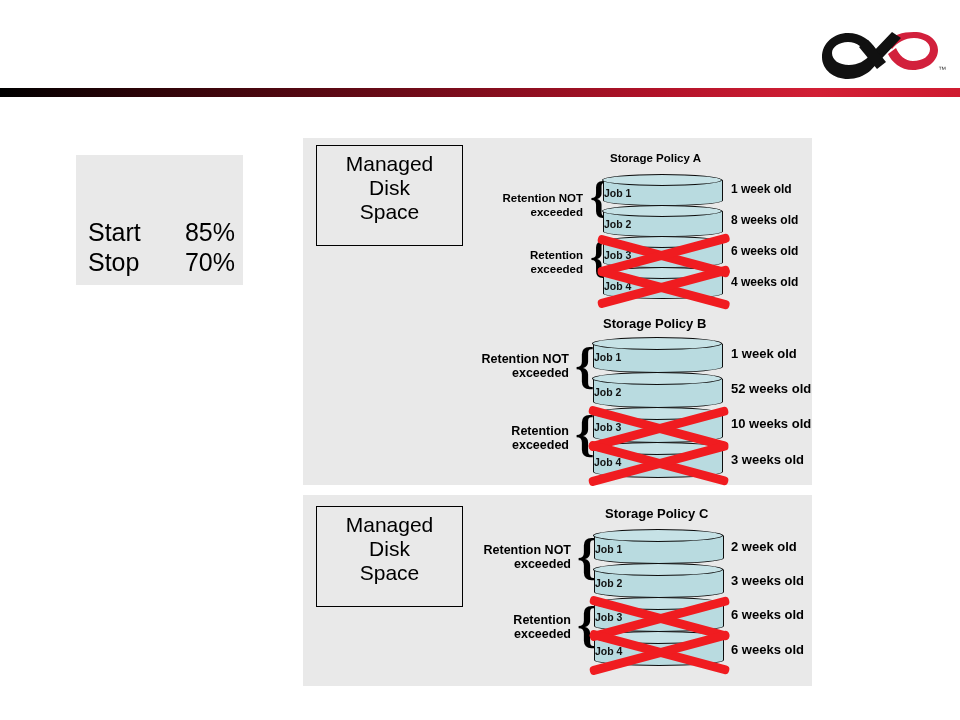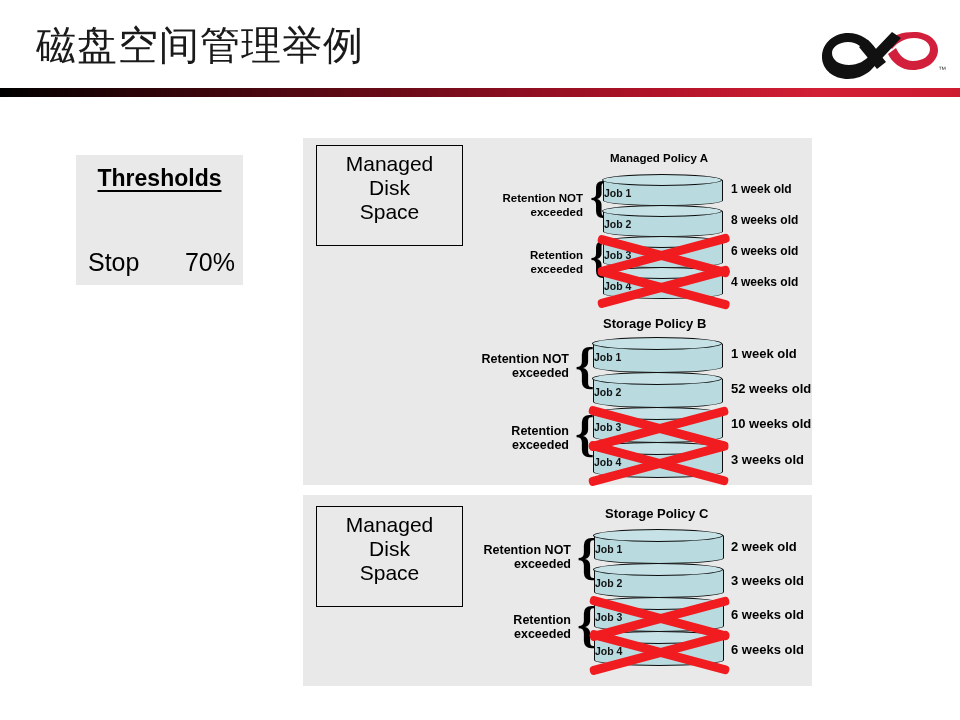--- a/index.html
+++ b/index.html
@@ -192,52 +192,54 @@
     font-weight: bold;
     color: #000;
     text-align: right;
     line-height: 14px;
   }
 </style>
 </head>
 <body>
 
 <div id="slide-header">
-  <div id="slide-title">磁盘空间管理举例</div>
 
   <div id="brand-logo">
     <svg width="128" height="56" viewBox="0 0 128 56" xmlns="http://www.w3.org/2000/svg">
       <path d="M96 8c14 0 24 8 24 18 0 11-11 20-25 20-13 0-21-8-25-16l8-6c3 7 9 13 17 13 10 0 17-5 17-12 0-6-6-11-16-11-9 0-16 4-22 11l-6-7c7-7 16-10 28-10z" fill="#d2203c"></path>
       <path d="M30 9c13 0 22 7 28 16l-8 7c-4-8-11-14-20-14-9 0-16 5-16 11 0 7 7 12 17 12 9 0 16-4 22-11l21-22 9 6-31 33c-6 5-14 8-22 8C16 55 4 46 4 33 4 19 16 9 30 9z" fill="#111111"></path>
       <path d="M41 23l18 22 9-7-18-22z" fill="#111111"></path>
       <text x="120" y="48" font-family="'Liberation Sans',sans-serif" font-size="8" fill="#444">™</text>
     </svg>
   </div>
 
   <div id="header-rule"></div>
 </div>
 
 <div id="thresholds-box">
-  <div id="thresholds-title">Thresholds</div>
+  <div class="threshold-row" style="top:63px;">
+    <span class="threshold-label">Start</span>
+    <span class="threshold-value">85%</span>
+  </div>
   <div class="threshold-row" style="top:93px;">
     <span class="threshold-label">Stop</span>
     <span class="threshold-value">70%</span>
   </div>
 </div>
 
 <div id="panel-on" class="diagram-panel">
 
   <div id="mode-box-on" class="mode-box">
     <div class="mode-line" style="margin-top:6px;">Managed</div>
     <div class="mode-line">Disk</div>
     <div class="mode-line">Space</div>
   </div>
 
   <div class="policy-group" style="left:0; top:0; width:509px; height:170px;">
-    <div class="policy-title" style="left:307px; top:14px;">Managed Policy  A</div>
+    <div class="policy-title" style="left:307px; top:14px;">Storage Policy  A</div>
 
     <div class="retention-label" style="left:178px; top:53px; width:102px;">
       <span>Retention NOT exceeded</span>
     </div>
     <div class="retention-label" style="left:190px; top:110px; width:90px;">
       <span>Retention exceeded</span>
     </div>
 
     <div class="brace" style="left:287px; top:38px; font-size:44px;">{</div>
     <div class="brace" style="left:287px; top:98px; font-size:44px;">{</div>

